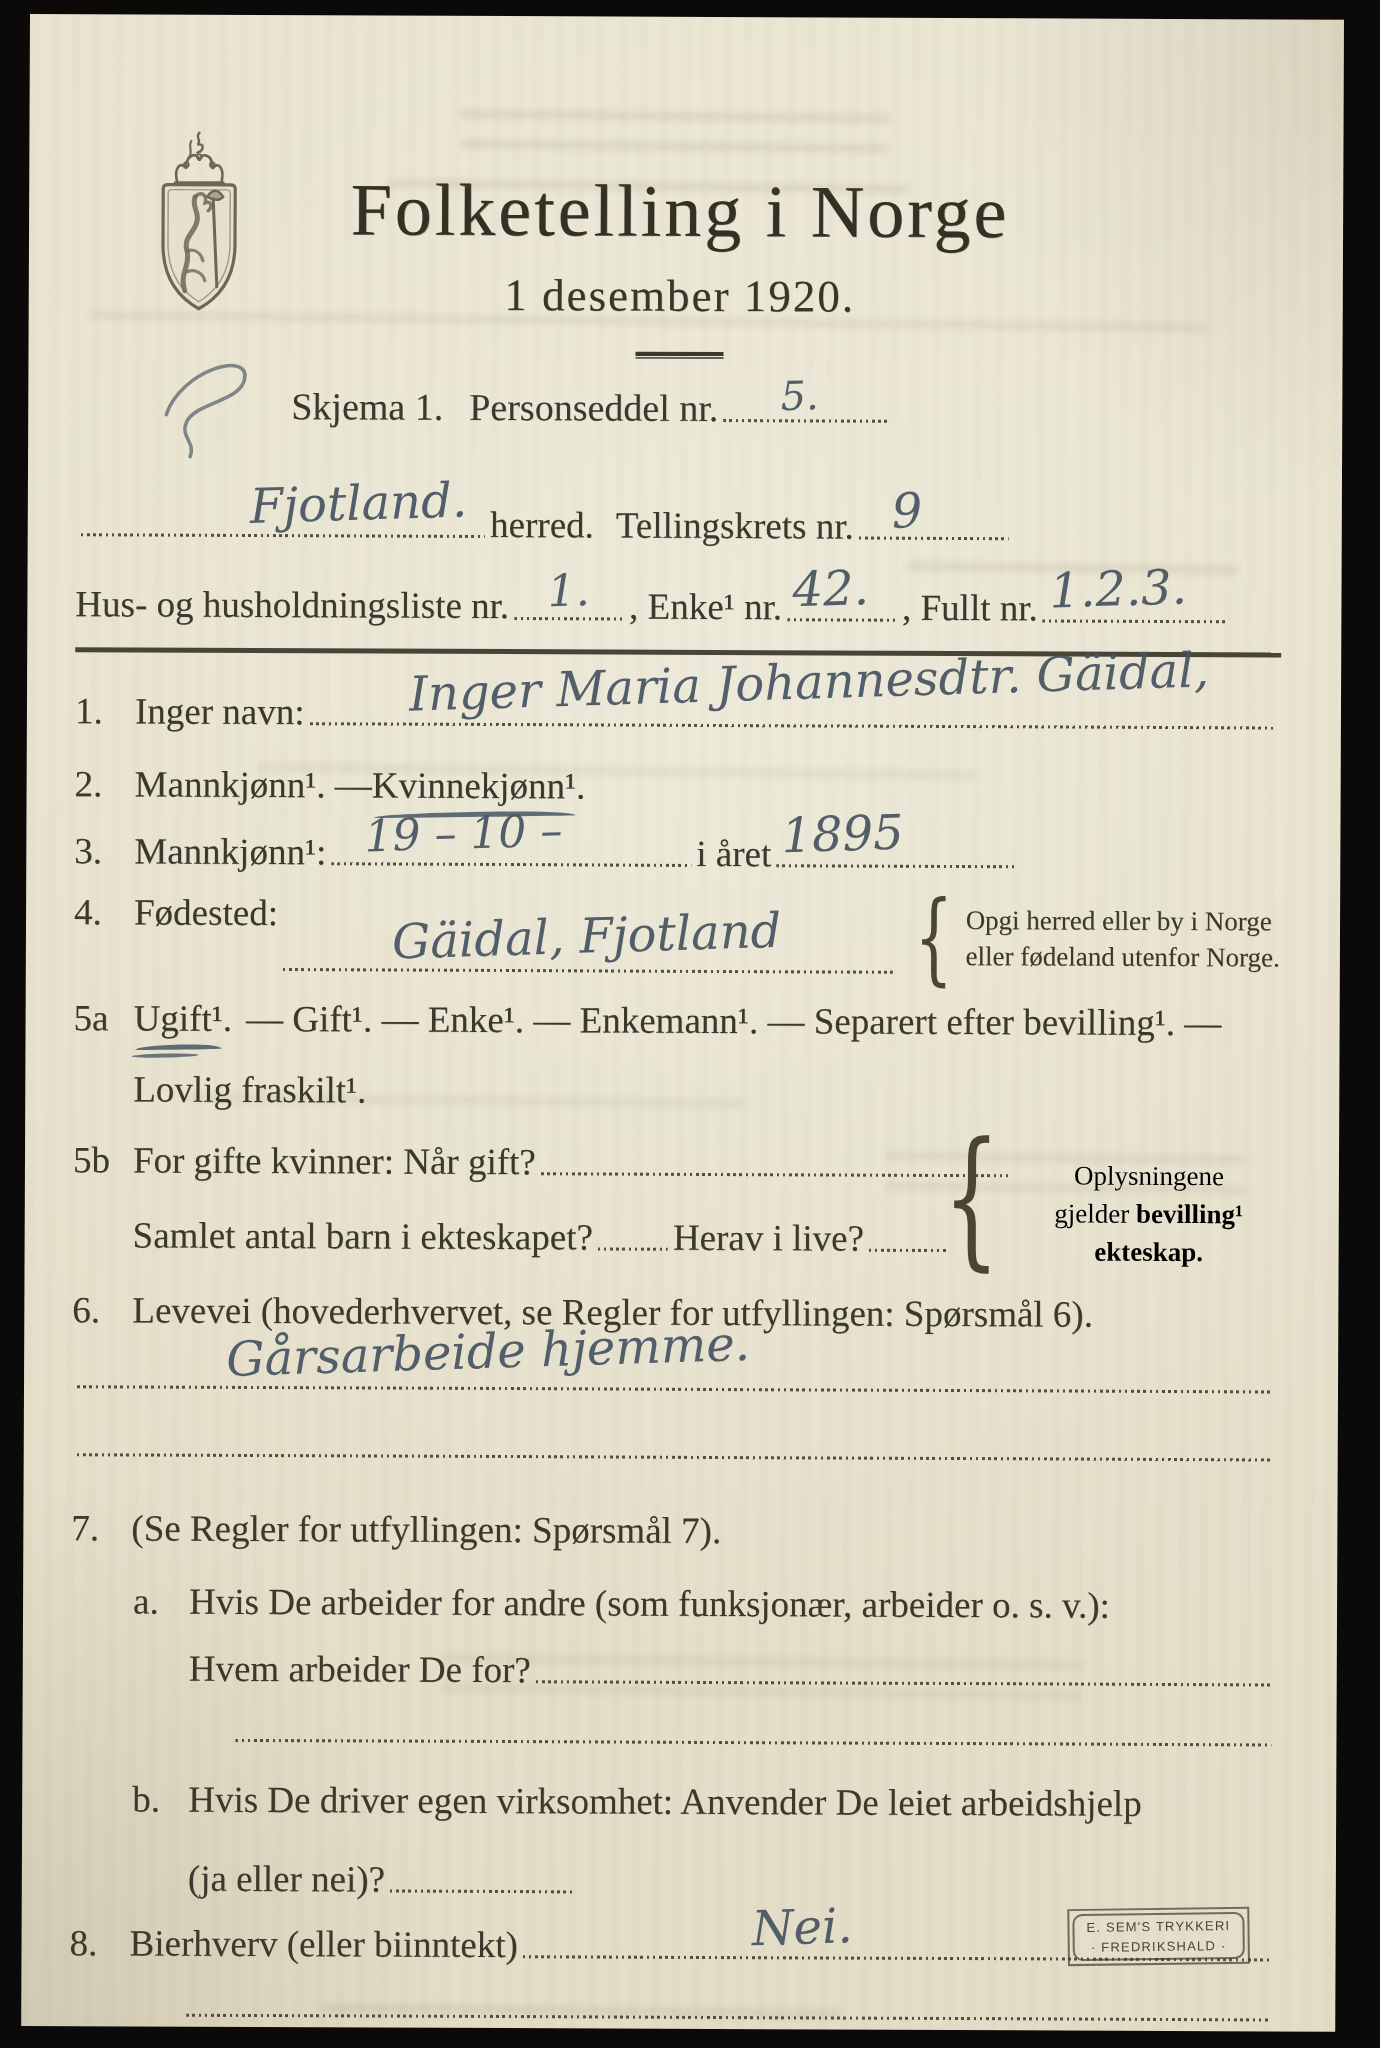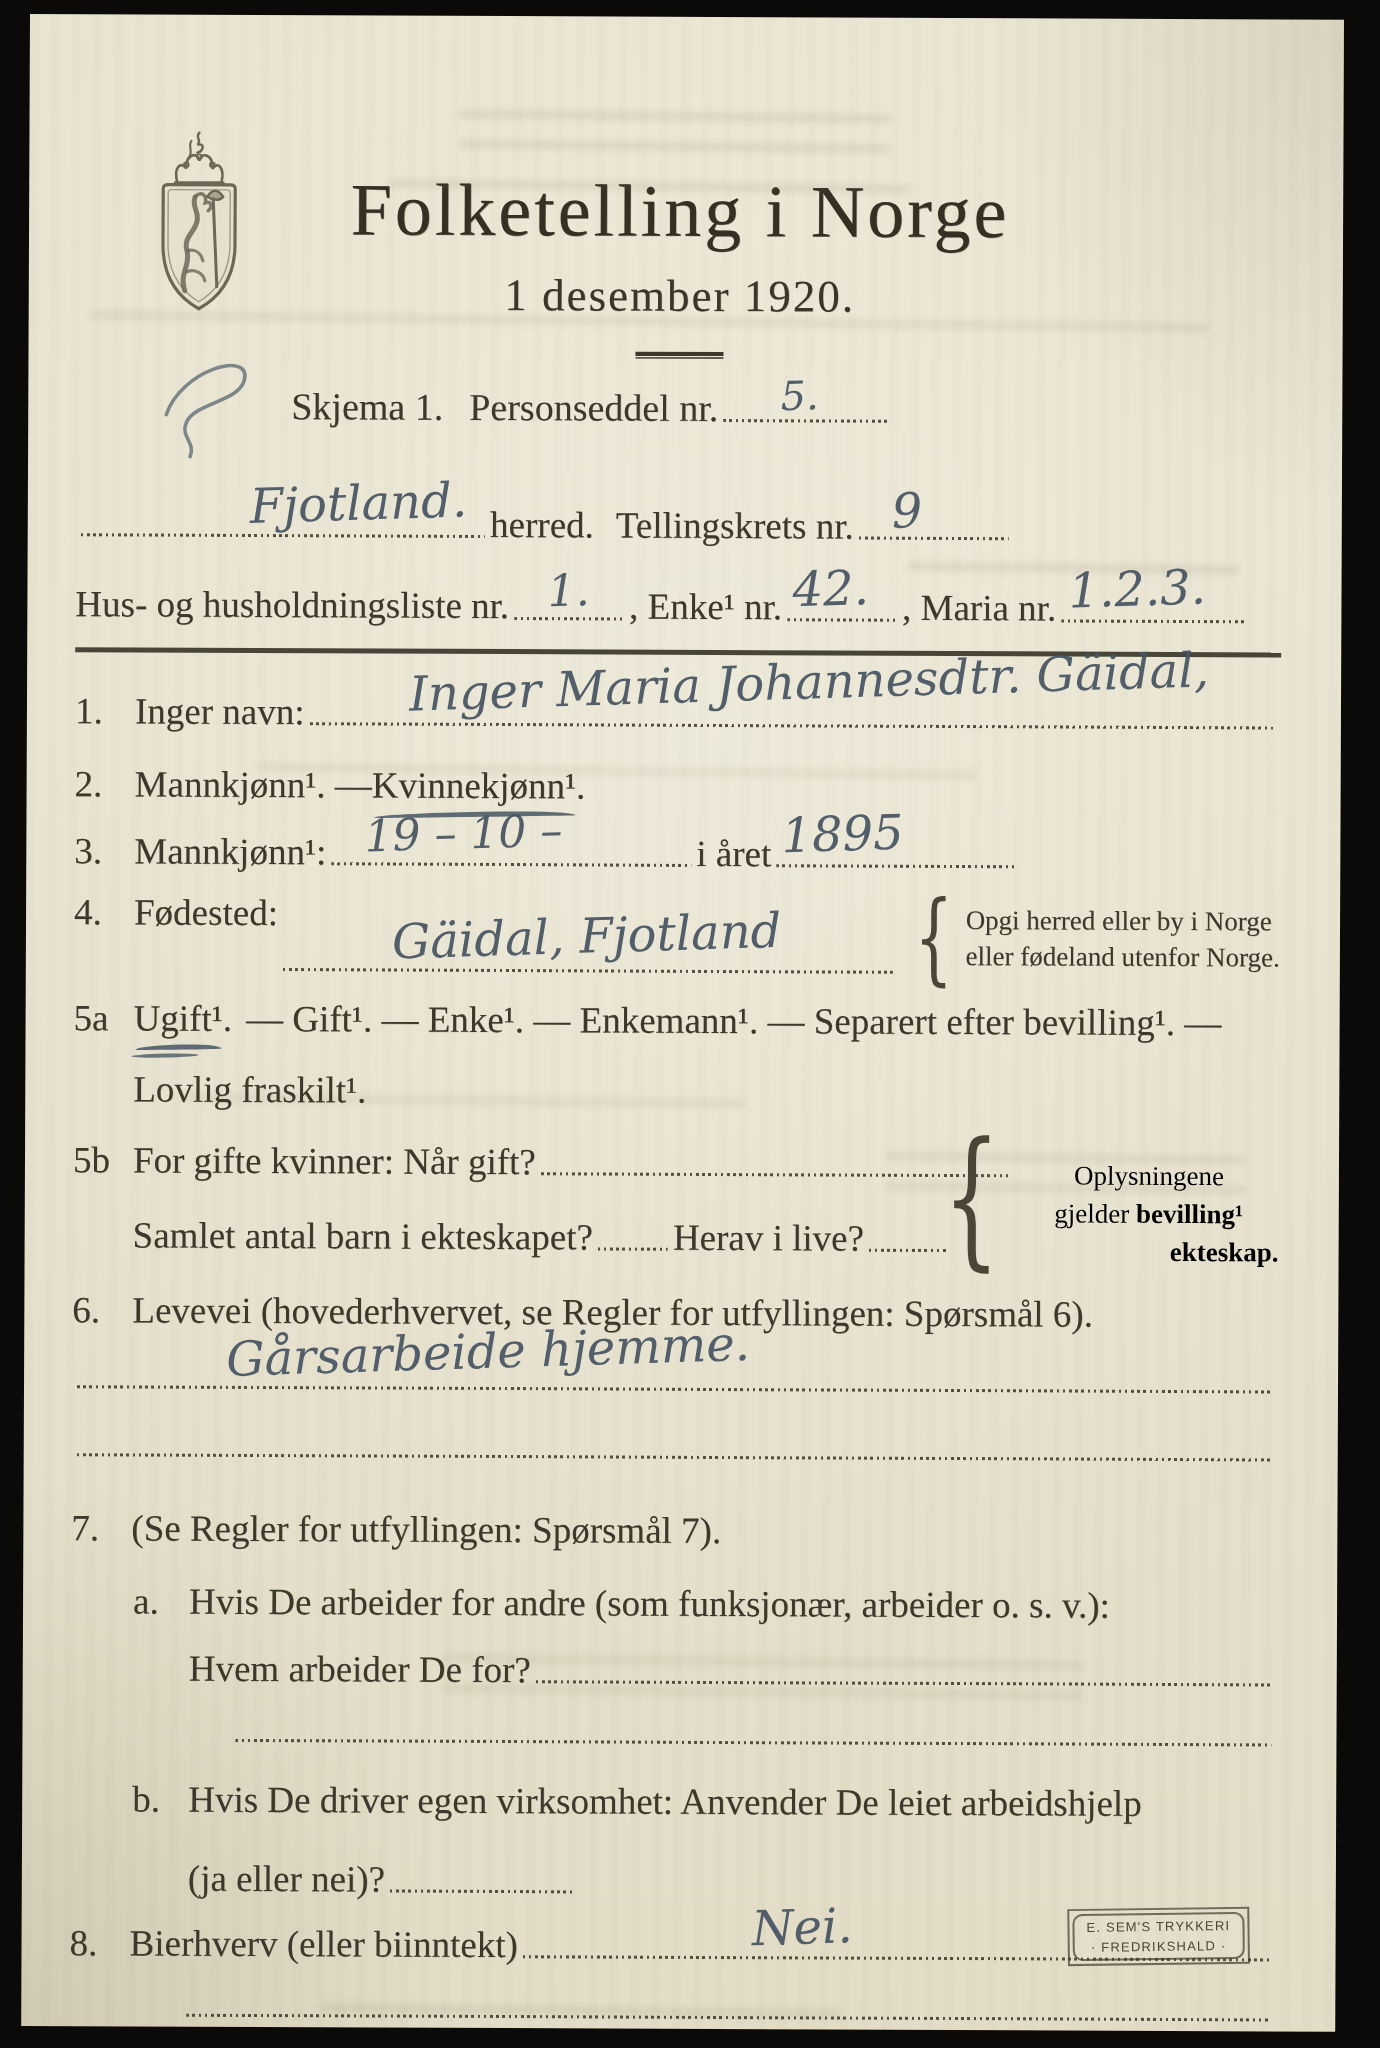--- a/index.html
+++ b/index.html
@@ -171,21 +171,21 @@
 
   <div class="row hus-row">
     <span>Hus- og husholdningsliste nr.</span>
     <span class="fill w110">
       <span class="hw hw44" style="left:34px;bottom:2px;">1.</span>
     </span>
     <span>, Enke¹ nr.</span>
     <span class="fill w110">
       <span class="hw hw48" style="left:6px;bottom:2px;">42.</span>
     </span>
-    <span>, Maria nr.</span>
+    <span>, Fullt nr.</span>
     <span class="fill w185">
       <span class="hw hw48" style="left:8px;bottom:2px;">1.2.3.</span>
     </span>
   </div>
 
   <div class="thick-rule"></div>
 
   <div class="row mt1">
     <span class="num">1.</span>
     <span>Inger navn:</span>
@@ -254,21 +254,21 @@
         <span class="fill w80"></span>
       </div>
     </div>
     <div class="q5b-brace">
       <span class="brace b3">{</span>
       <span class="q5b-note">
         <span style="display:block;margin-top:32px;">Oplysningene</span>
         <span style="display:block;">
           <span>gjelder </span><span class="bold">bevilling¹</span>
         </span>
-        <span style="display:block;text-align:right;" class="bold">ekteskap.</span>
+        <span style="display:block;" class="bold">ekteskap.</span>
       </span>
     </div>
   </div>
 
   <div class="row mt5">
     <span class="num">6.</span>
     <span>Levevei (hovederhvervet, se Regler for utfyllingen:  Spørsmål 6).</span>
   </div>
   <div class="fill-row">
     <span class="fill">

